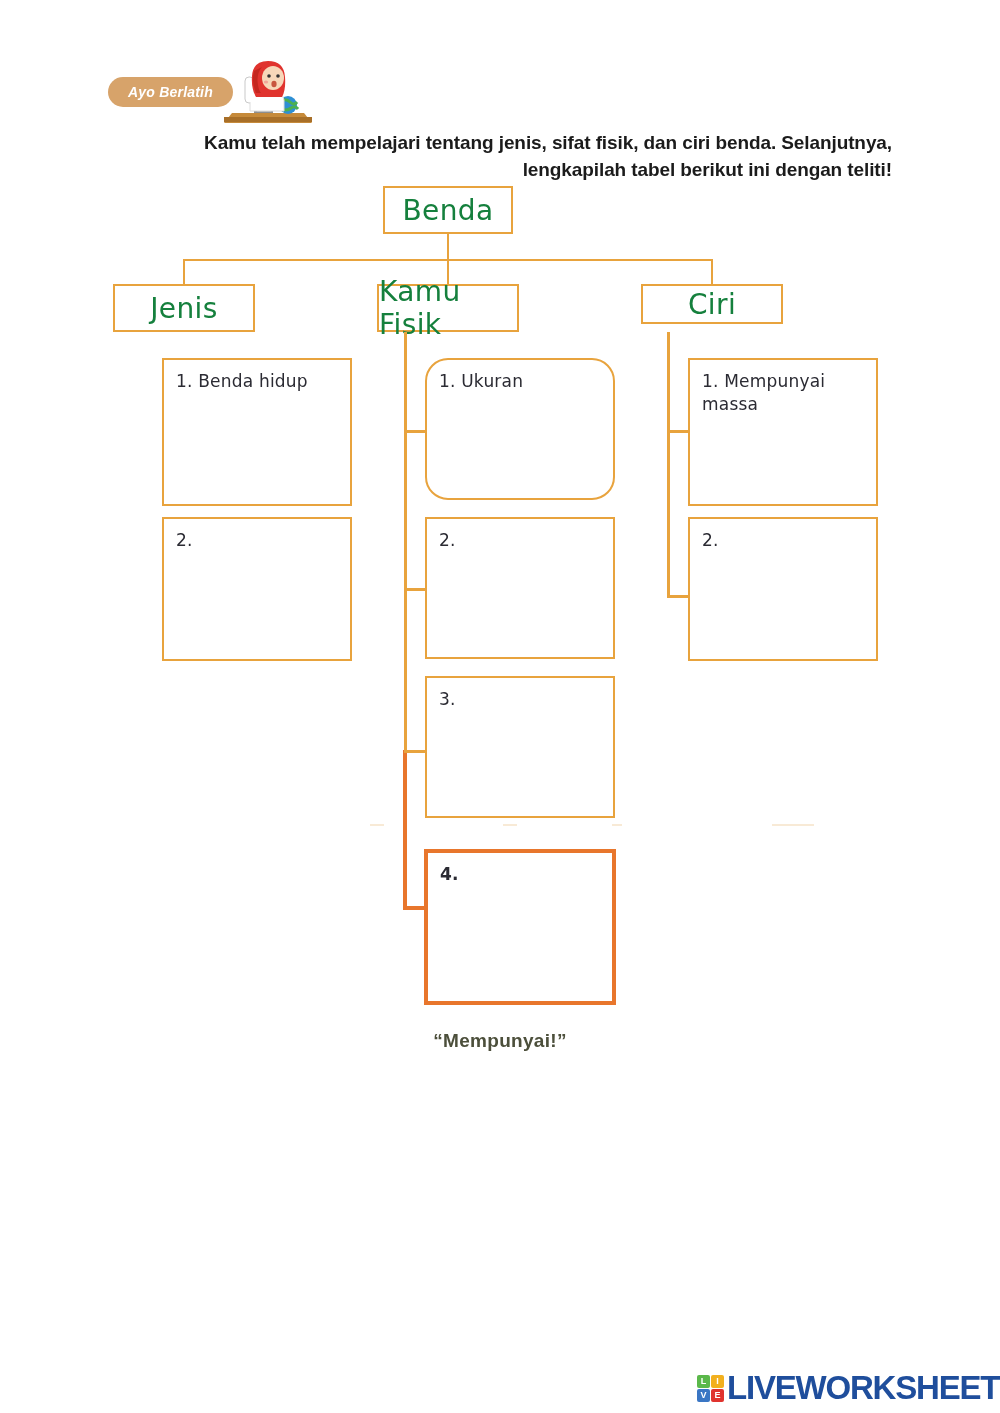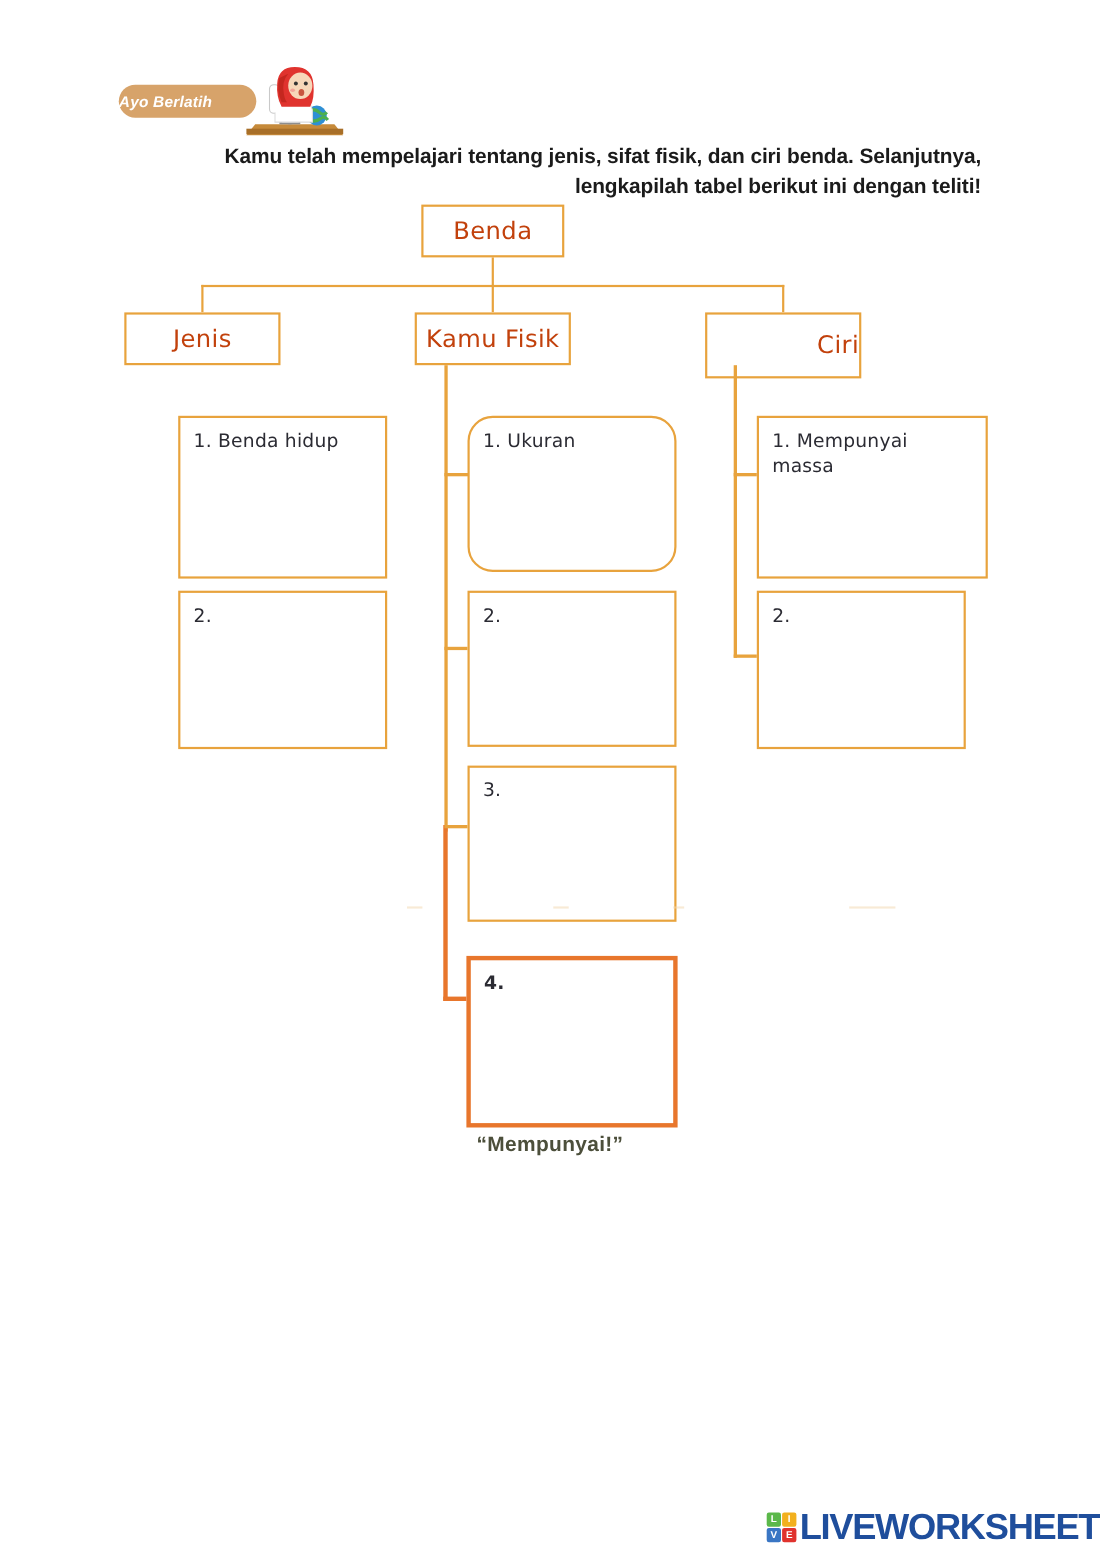--- a/index.html
+++ b/index.html
@@ -34,21 +34,21 @@
     border-radius: 16px;
     box-shadow: 0 0 0 0 transparent;
   }
   .badge-pill-text {
     position: absolute;
     left: 0;
     top: 0;
     width: 125px;
     height: 30px;
     line-height: 30px;
-    text-align: left;
+    text-align: center;
     color: #ffffff;
     font-size: 14px;
     font-weight: bold;
     font-style: italic;
     letter-spacing: 0.2px;
   }
 
   
   #student-illustration {
     position: absolute;
@@ -83,32 +83,31 @@
   .node {
     position: absolute;
     box-sizing: border-box;
     background: #ffffff;
     border: 2px solid #e8a33d;
     display: flex;
     align-items: center;
     justify-content: center;
   }
   .node-label {
-    font-size: 22px;
-    color: #c2410c;
+    font-size: 28px;
+    color: #15803d;
     font-family: "DejaVu Sans", sans-serif;
     letter-spacing: 0.4px;
   }
   .item-box {
     position: absolute;
     box-sizing: border-box;
     background: #ffffff;
     border: 2px solid #e8a33d;
     padding: 10px 12px 0 12px;
-    margin-top: 20px;
   }
   .item-box.accent {
     border: 4px solid #e8762c;
   }
   .item-text {
     font-size: 17px;
     color: #2b2b33;
     font-family: "DejaVu Sans", sans-serif;
     line-height: 1.35;
     white-space: pre-line;
@@ -238,21 +237,21 @@
   <div class="conn" style="left:183px; top:259px; width:2px; height:25px;"></div>
   <div class="conn" style="left:447px; top:259px; width:2px; height:25px;"></div>
   <div class="conn" style="left:711px; top:259px; width:2px; height:25px;"></div>
 
   <div class="node" style="left:113px; top:284px; width:142px; height:48px;">
     <span class="node-label">Jenis</span>
   </div>
   <div class="node" style="left:377px; top:284px; width:142px; height:48px;">
     <span class="node-label">Kamu Fisik</span>
   </div>
-  <div class="node" style="left:641px; top:284px; width:142px; height:60px;justify-content:flex-end;">
+  <div class="node" style="left:641px; top:284px; width:142px; height:40px;">
     <span class="node-label">Ciri</span>
   </div>
 
   <div class="conn" style="left:404px; top:332px; width:3px; height:424px;"></div>
   <div class="conn thick" style="left:403px; top:750px; width:4px; height:160px;"></div>
   <div class="conn" style="left:404px; top:430px; width:22px; height:3px;"></div>
   <div class="conn" style="left:404px; top:588px; width:22px; height:3px;"></div>
   <div class="conn" style="left:404px; top:750px; width:22px; height:3px;"></div>
   <div class="conn thick" style="left:403px; top:906px; width:24px; height:4px;"></div>
 
@@ -273,21 +272,21 @@
   <div class="item-box" style="left:425px; top:517px; width:190px; height:142px;">
     <div class="item-text">2.</div>
   </div>
   <div class="item-box" style="left:425px; top:676px; width:190px; height:142px;">
     <div class="item-text">3.</div>
   </div>
   <div class="item-box accent" style="left:424px; top:849px; width:192px; height:156px;">
     <div class="item-text">4.</div>
   </div>
 
-  <div class="item-box" style="left:688px; top:358px; width:210px; height:148px;">
+  <div class="item-box" style="left:688px; top:358px; width:190px; height:148px;">
     <div class="item-text">1.  Mempunyai
      massa</div>
   </div>
   <div class="item-box" style="left:688px; top:517px; width:190px; height:144px;">
     <div class="item-text">2.</div>
   </div>
 
   <div class="artifact" style="left:370px; top:824px; width:14px;"></div>
   <div class="artifact" style="left:503px; top:824px; width:14px;"></div>
   <div class="artifact" style="left:612px; top:824px; width:10px;"></div>

